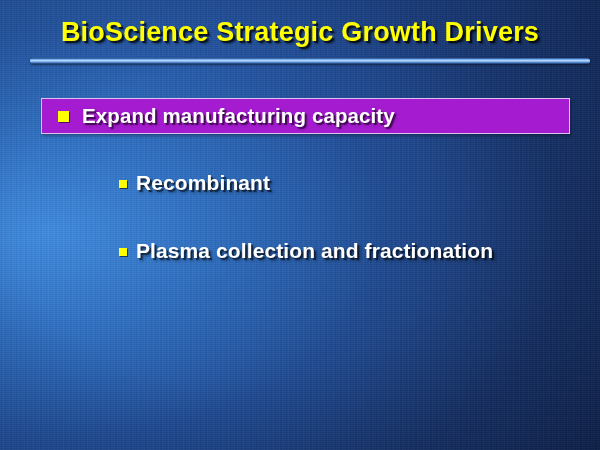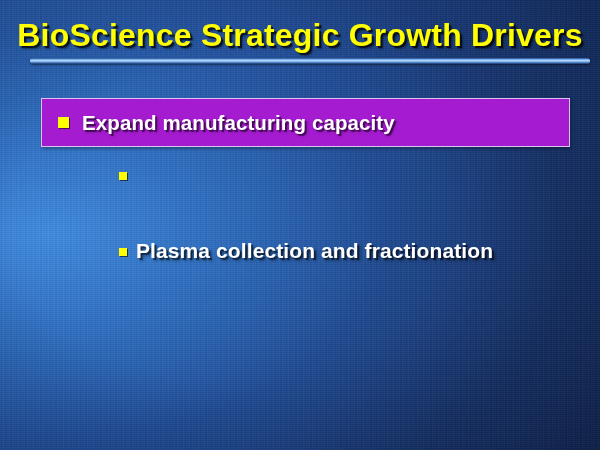--- a/index.html
+++ b/index.html
@@ -38,21 +38,21 @@
     background: radial-gradient(ellipse 95% 90% at 38% 50%, rgba(0,0,0,0) 38%, rgba(4,14,44,0.22) 72%, rgba(3,10,36,0.42) 100%);
   }
 
   
   #title {
     position: absolute;
     left: 0;
     top: 17px;
     width: 600px;
     text-align: center;
-    font-size: 32px;
+    font-size: 27px;
     font-weight: bold;
     letter-spacing: 0.2px;
     color: #ffff00;
     text-shadow: 2px 2px 0 rgba(0,0,0,0.62), 3px 3px 2px rgba(0,0,0,0.40);
     white-space: nowrap;
     z-index: 4;
   }
 
   
   #divider {
@@ -66,21 +66,21 @@
     border-radius: 3px;
     box-shadow: 0 1px 2px rgba(0,0,0,0.45);
   }
 
   
   #banner {
     position: absolute;
     left: 41px;
     top: 98px;
     width: 529px;
-    height: 49px;
+    height: 36px;
     box-sizing: border-box;
     background: #a51bd0;
     border: 1px solid #d8c4ef;
     display: flex;
     align-items: center;
     z-index: 4;
     box-shadow: 1px 2px 3px rgba(0,0,0,0.30);
   }
   #banner .sq-bullet {
     width: 11px;
@@ -142,20 +142,21 @@
 
   <div id="divider"></div>
 
   <div id="banner">
     <span class="sq-bullet"></span>
     <span class="banner-text">Expand manufacturing capacity</span>
   </div>
 
   <div class="subitem" id="sub-0">
     <span class="sq-bullet-sm"></span>
+    <span class="sub-text">Recombinant</span>
   </div>
 
   <div class="subitem" id="sub-1">
     <span class="sq-bullet-sm"></span>
     <span class="sub-text">Plasma collection and fractionation</span>
   </div>
 
 
 </div>
 

